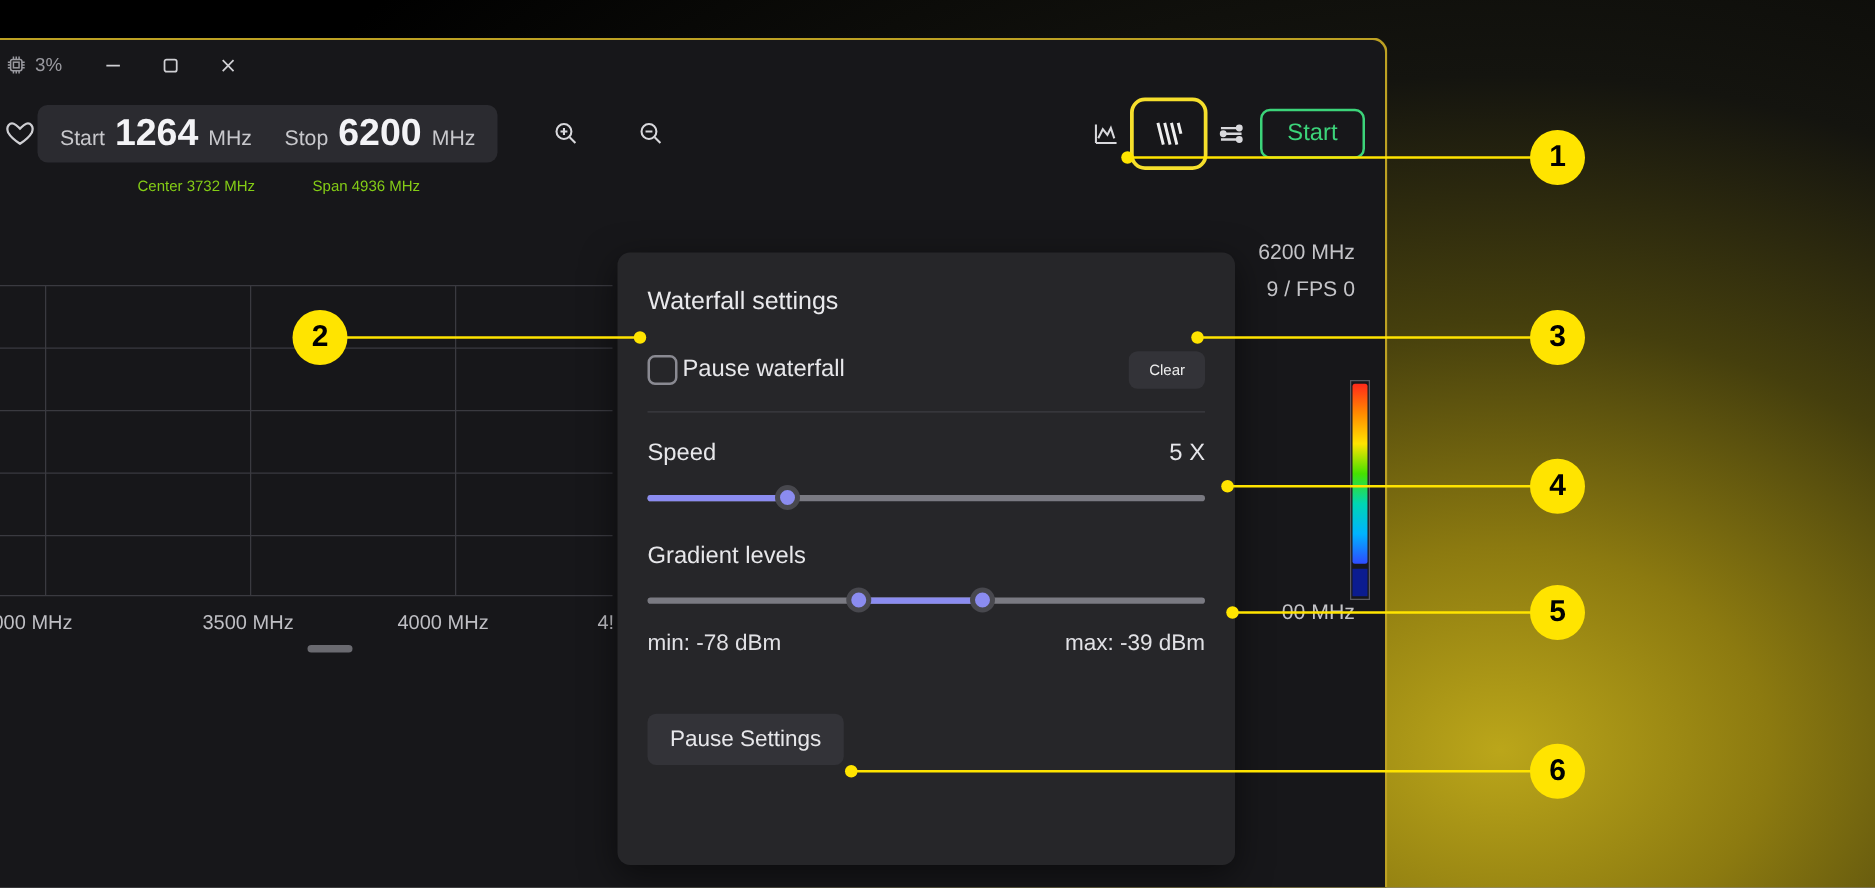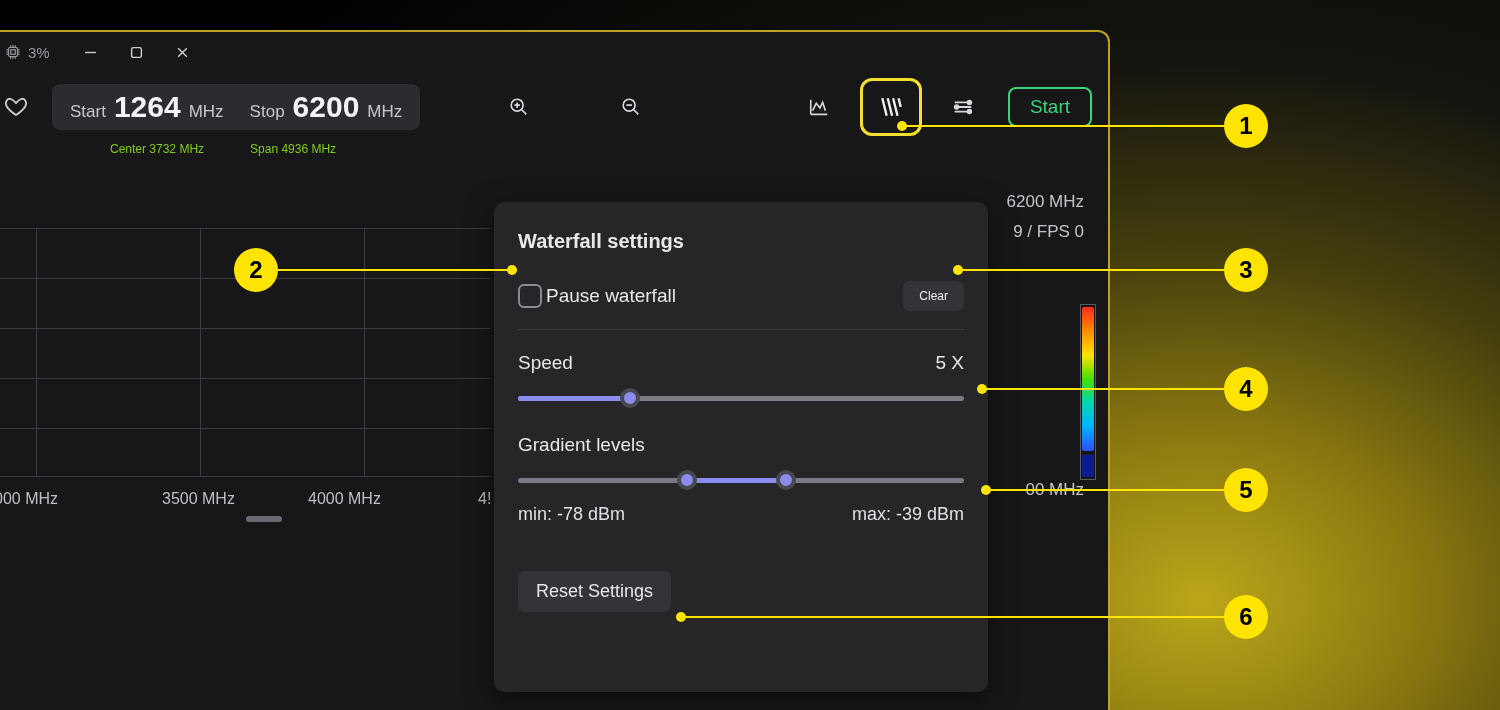--- a/index.html
+++ b/index.html
@@ -15,21 +15,21 @@
   }
   
   .titlebar{display:flex;align-items:center;height:40px;padding:0 8px 0 4px;color:#9a9aa0;font-size:15px}
   .titlebar .devinfo{flex:1;white-space:nowrap}
   .cpu{display:flex;align-items:center;gap:6px;margin-right:18px}
   .chip{width:18px;height:18px}
   .winbtns{display:flex;gap:0}
   .winbtn{width:46px;height:32px;display:flex;align-items:center;justify-content:center;color:#cfcfd3}
   .winbtn svg{width:13px;height:13px}
   
-  .toolbar{display:flex;align-items:center;height:70px;padding:0 10px;gap:24px}
+  .toolbar{display:flex;align-items:center;height:70px;padding:0 10px;gap:2px}
   .heart{width:24px;height:24px;color:#cfcfd3;margin-left:-6px}
   .freqbox{background:#2b2b30;border-radius:8px;padding:6px 18px;display:flex;align-items:baseline;gap:26px}
   .freqbox .grp{display:flex;align-items:baseline;gap:8px}
   .lbl{font-size:17px;color:#c8c8cc}
   .big{font-size:30px;font-weight:600;color:#f3f3f6}
   .unit{font-size:17px;color:#c8c8cc}
   .tb-icn{width:34px;height:34px;display:flex;align-items:center;justify-content:center;color:#d8d8dc}
   .tb-icn svg{width:22px;height:22px}
   .wf-btn{width:62px;height:58px;border:3px solid #f6df2c;border-radius:12px;display:flex;align-items:center;justify-content:center;color:#eee}
   .wf-btn svg{width:26px;height:26px}
@@ -51,21 +51,21 @@
   .cbar-wrap{position:absolute;right:12px;top:272px;width:16px;height:176px;border:1px solid #5a5a60}
   .cbar{position:absolute;left:1px;right:1px;top:2px;bottom:28px;background:linear-gradient(to bottom,#ff2a1a,#ff8b00,#ffe300,#46e000,#00d6b4,#00b3ff,#2e4cff);border-radius:2px}
   .cbar-bot{position:absolute;left:1px;right:1px;bottom:2px;height:22px;background:#0b1c8f}
   .xr{position:absolute;right:24px;top:448px;font-size:17px;color:#c4c4c8}
   
   .panel{
     position:absolute;left:494px;top:170px;width:494px;height:490px;
     background:#262629;border-radius:10px;padding:28px 24px 22px 24px;
     box-shadow:0 8px 28px rgba(0,0,0,.5);color:#e7e7ea
   }
-  .panel h3{font-size:20px;font-weight:700;color:#e9e9ec;margin-bottom:28px}
+  .panel h3{font-size:20px;font-weight:400;color:#e9e9ec;margin-bottom:28px}
   .row1{display:flex;align-items:center;justify-content:space-between;margin-bottom:18px}
   .chk{display:flex;align-items:center;gap:4px}
   .chkbox{width:24px;height:24px;border:2px solid #8a8a92;border-radius:6px}
   .chklbl{font-size:19px}
   .btn{background:#333338;border-radius:7px;padding:8px 16px;font-size:12px;color:#eee}
   .sep{height:1px;background:#3c3c42;margin:6px 0 22px 0}
   .sl-head{display:flex;justify-content:space-between;align-items:flex-end;margin-bottom:14px}
   .sl-head .name{font-size:19px}
   .sl-head .val{font-size:19px;color:#e6e6ea}
   .slider{position:relative;height:20px;margin-bottom:10px}
@@ -180,21 +180,21 @@
       <div class="hline" style="top:150px"></div>
       <div class="hline" style="top:200px"></div>
       <div class="hline" style="top:248px"></div>
       <div style="top:0;bottom:12px;width:1px;left:36px"></div>
       <div style="top:0;bottom:12px;width:1px;left:200px"></div>
       <div style="top:0;bottom:12px;width:1px;left:364px"></div>
     </div>
     <div class="xlabels">
       <span style="left:-6px">000 MHz</span>
       <span style="left:162px">3500 MHz</span>
-      <span style="left:308px">4000 MHz</span>
+      <span style="left:318px">4000 MHz</span>
       <span style="left:478px">4!</span>
     </div>
     <div class="scrollthumb"></div>
   </div>
 
   <div class="rread">
     <div>6200 MHz</div>
     <div>9 / FPS 0</div>
   </div>
   <div class="cbar-wrap">
@@ -233,21 +233,21 @@
         <div class="trackL" id="grad-fill" style="left: 169.48px; width: 98.12px;"></div>
         <div class="thumb" id="grad-low" style="left: 159.48px;"></div>
         <div class="thumb" id="grad-high" style="left: 257.6px;"></div>
       </div>
       <div class="glminmax">
         <span>min: -78 dBm</span>
         <span>max: -39 dBm</span>
       </div>
     </div>
 
-    <div class="reset"><span>Reset Settings</span></div>
+    <div class="reset"><span>Pause Settings</span></div>
   </div>
 </div>
 
 <div class="callouts">
 
   <div class="dot" style="left:897px;top:121px"></div>
   <div class="line" style="left:902px;top:125px;width:328px"></div>
   <div class="num" style="left:1224px;top:104px">1</div>
 
   <div class="dot" style="left:507px;top:265px"></div>

